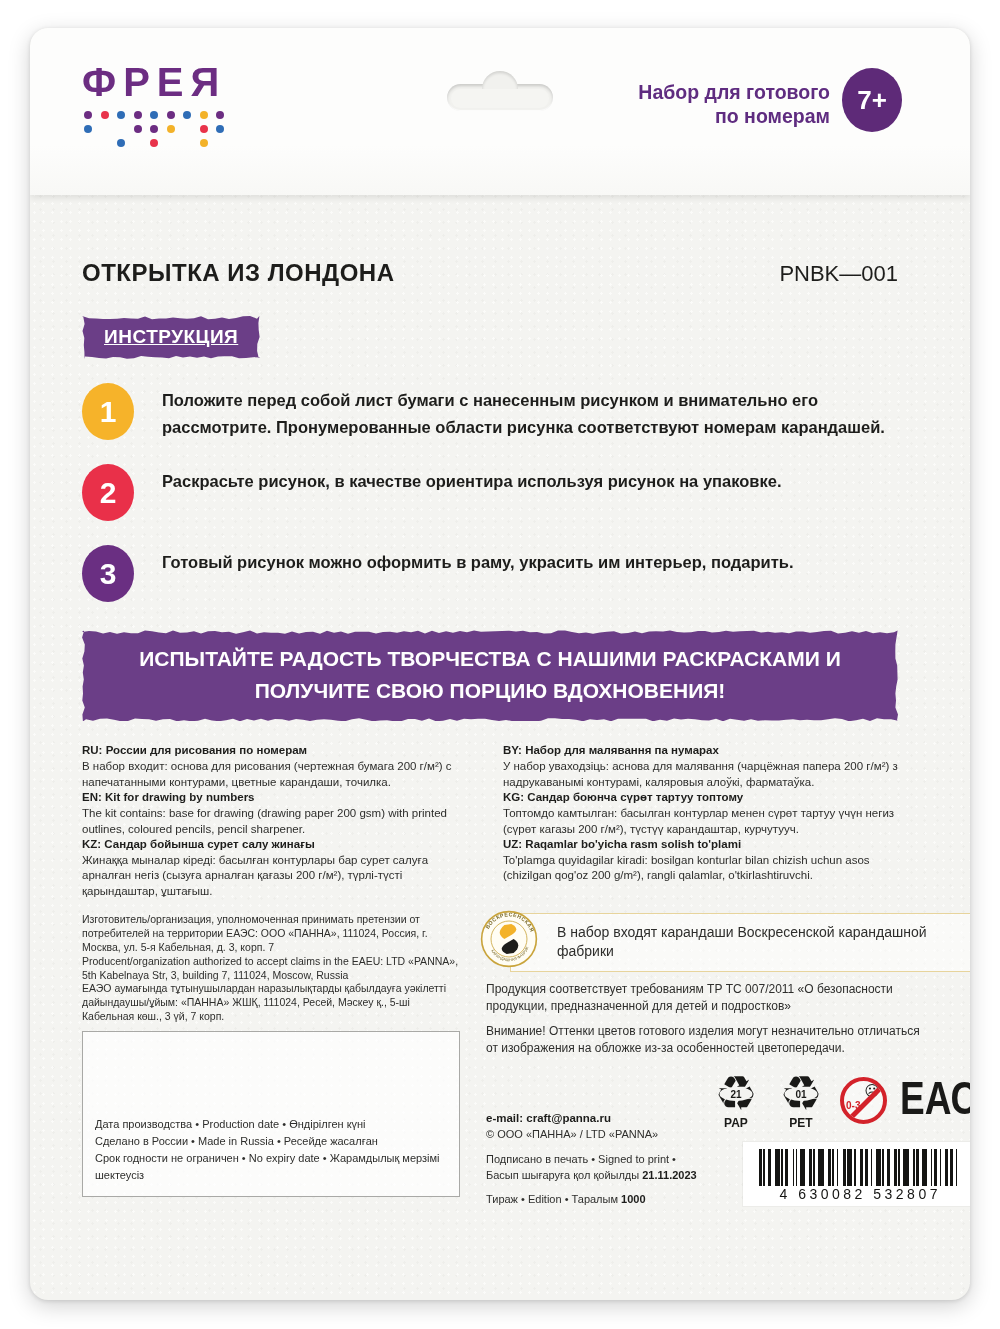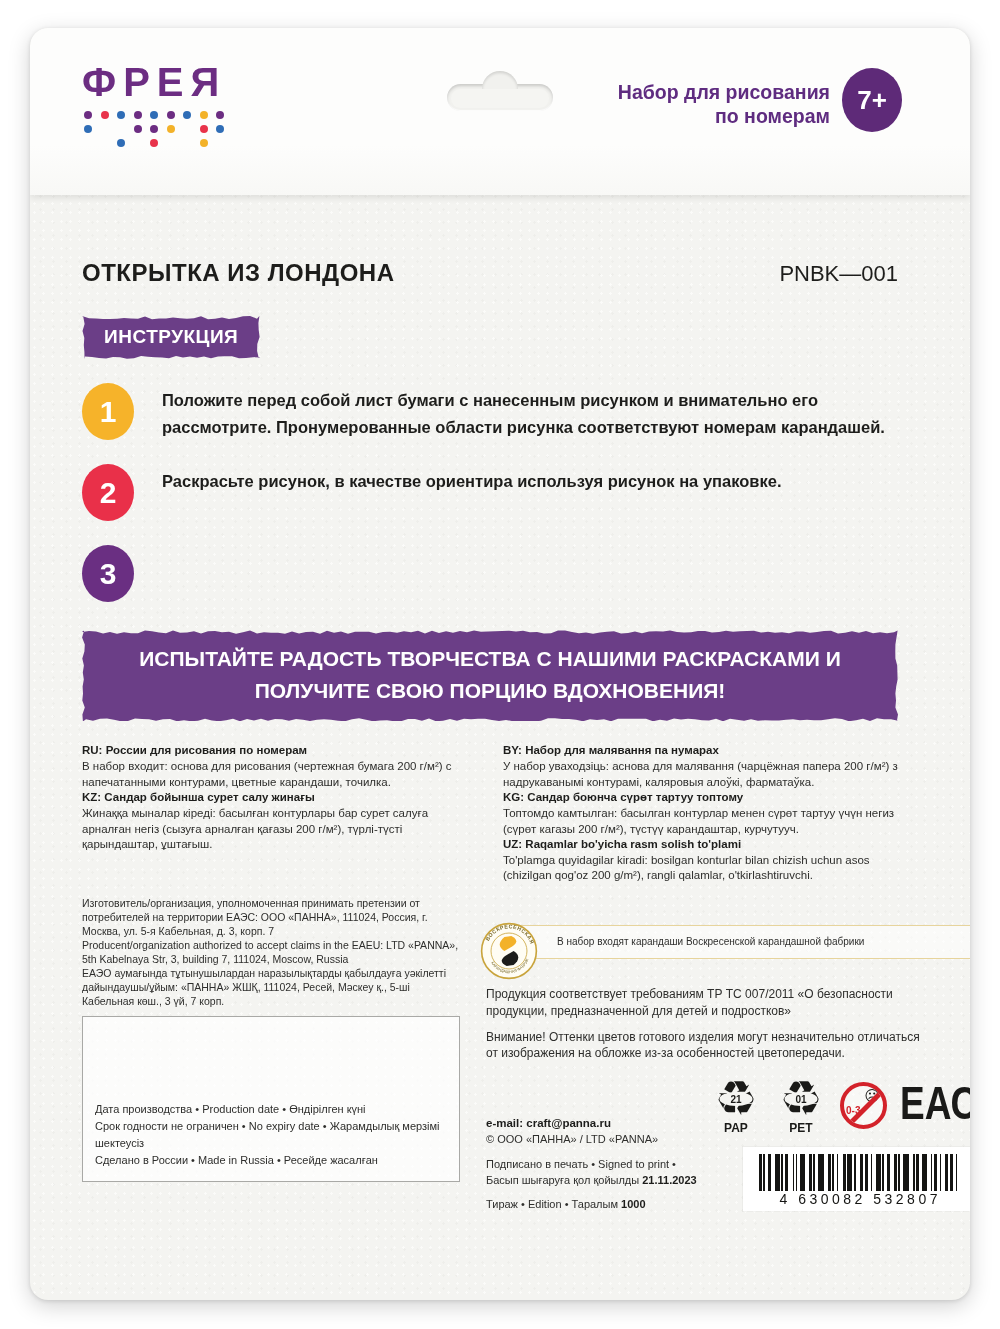--- a/index.html
+++ b/index.html
@@ -67,21 +67,21 @@
   
   .content { padding:0 72px 0 52px; position:relative; z-index:2; }
 
   .title-row { display:flex; justify-content:space-between; align-items:baseline; margin-top:64px; }
   .product-title { font-size:24px; font-weight:bold; color:#1d1d1b; letter-spacing:.5px; }
   .product-sku   { font-size:22px; font-weight:normal; color:#1d1d1b; }
 
   .instr-badge {
     display:inline-block; margin-top:29px;
     background:#6b3e87; color:#fff; font-weight:bold; font-size:19px;
-    letter-spacing:.5px; padding:10px 22px 11px;
+    letter-spacing:.5px; padding:10px 22px 11px;text-decoration:underline;
   }
 
   .steps { margin-top:18px; }
   .step { display:flex; margin-top:24px; }
   .step-num {
     flex:0 0 52px; width:52px; height:57px; border-radius:50%;
     color:#fff; font-size:30px; font-weight:bold;
     display:flex; align-items:center; justify-content:center;
     margin-right:28px;
   }
@@ -116,21 +116,21 @@
     background:rgba(255,255,255,.72);
     display:flex; flex-direction:column; justify-content:flex-end;
     padding:10px 12px 12px;
   }
   .date-line { font-size:11px; line-height:1.55; color:#2e2e2c; }
 
   .bottom-right { flex:1; position:relative; }
   .factory { position:relative; margin-left:0; min-height:52px; }
   .factory-box {
     margin-left:24px; border:1px solid #e7d49c; background:rgba(255,255,255,.5);
-    padding:9px 10px 9px 46px; font-size:10px; line-height:1.4; color:#2e2e2c;margin-top:28px;
+    padding:9px 10px 9px 46px; font-size:14px; line-height:1.4; color:#2e2e2c;
   }
   .factory-stamp { position:absolute; left:-6px; top:-3px; width:58px; height:58px; }
 
   .compliance { margin-top:9px; font-size:12px; line-height:1.4; color:#2e2e2c; max-width:430px; }
   .warning    { margin-top:9px; font-size:12px; line-height:1.4; color:#2e2e2c; max-width:440px; }
 
   .foot-row { display:flex; margin-top:13px; gap:12px; }
   .foot-mid { flex:0 0 212px; font-size:11px; line-height:1.45; color:#2e2e2c; padding-top:40px; }
   .foot-mid .email { font-weight:bold; font-size:11.5px; color:#1d1d1b; }
   .foot-mid .signed { margin-top:9px; }
@@ -181,21 +181,21 @@
     <div class="brand">
       <div class="brand-word">ФРЕЯ</div>
       <div class="dots">
           <div class="dot-row"><span class="dot" style="background: rgb(108, 45, 130);"></span><span class="dot" style="background: rgb(232, 51, 74);"></span><span class="dot" style="background: rgb(47, 109, 182);"></span><span class="dot" style="background: rgb(108, 45, 130);"></span><span class="dot" style="background: rgb(47, 109, 182);"></span><span class="dot" style="background: rgb(108, 45, 130);"></span><span class="dot" style="background: rgb(47, 109, 182);"></span><span class="dot" style="background: rgb(243, 178, 41);"></span><span class="dot" style="background: rgb(108, 45, 130);"></span></div>
           <div class="dot-row"><span class="dot" style="background: rgb(47, 109, 182);"></span><span class="dot" style="visibility: hidden;"></span><span class="dot" style="visibility: hidden;"></span><span class="dot" style="background: rgb(108, 45, 130);"></span><span class="dot" style="background: rgb(108, 45, 130);"></span><span class="dot" style="background: rgb(243, 178, 41);"></span><span class="dot" style="visibility: hidden;"></span><span class="dot" style="background: rgb(232, 51, 74);"></span><span class="dot" style="background: rgb(47, 109, 182);"></span></div>
           <div class="dot-row"><span class="dot" style="visibility: hidden;"></span><span class="dot" style="visibility: hidden;"></span><span class="dot" style="background: rgb(47, 109, 182);"></span><span class="dot" style="visibility: hidden;"></span><span class="dot" style="background: rgb(232, 51, 74);"></span><span class="dot" style="visibility: hidden;"></span><span class="dot" style="visibility: hidden;"></span><span class="dot" style="background: rgb(243, 178, 41);"></span><span class="dot" style="visibility: hidden;"></span></div>
         </div>
     </div>
     <div class="hang-slot"></div>
     <div class="kit-type">
-      <div>Набор для рисования</div>
+      <div>Набор для готового</div>
       <div>по номерам</div>
     </div>
     <div class="age-badge">7+</div>
   </div>
 
   <div class="content">
 
     <div class="title-row">
       <div class="product-title">ОТКРЫТКА ИЗ ЛОНДОНА</div>
       <div class="product-sku">PNBK—001</div>
@@ -211,30 +211,37 @@
         </div>
       </div>
       <div class="step">
         <div class="step-num c2">2</div>
         <div class="step-body">
           <p>Раскрасьте рисунок, в качестве ориентира используя рисунок на упаковке.</p>
         </div>
       </div>
       <div class="step">
         <div class="step-num c3">3</div>
+        <div class="step-body">
+          <p>Готовый рисунок можно оформить в раму, украсить им интерьер, подарить.</p>
+        </div>
       </div>
     </div>
 
     <div class="banner torn" style="clip-path: polygon(0px 1.5px, 7px 0.6px, 14px 1px, 21px 3.1px, 28px 1.6px, 35px 3.2px, 42px 1.9px, 49px 2.8px, 56px 2.8px, 63px 0.1px, 70px 0.7px, 77px 2.1px, 84px 2.9px, 91px 0px, 98px 2.4px, 105px 2px, 112px 0.7px, 119px 3px, 126px 0.9px, 133px 0.6px, 140px 1.8px, 147px 1.4px, 154px 3.2px, 161px 1.8px, 168px 0.1px, 175px 3.1px, 182px 1.8px, 189px 2.2px, 196px 2.2px, 203px 3.2px, 210px 1.1px, 217px 3px, 224px 1.6px, 231px 1.3px, 238px 3.2px, 245px 0.3px, 252px 2.3px, 259px 1px, 266px 3.2px, 273px 1.4px, 280px 1.4px, 287px 1.4px, 294px 3px, 301px 1.5px, 308px 1.3px, 315px 2.3px, 322px 0.7px, 329px 1.9px, 336px 0.4px, 343px 3px, 350px 0.2px, 357px 2.5px, 364px 0.9px, 371px 2.2px, 378px 0.6px, 385px 1.8px, 392px 0.1px, 399px 1.2px, 406px 1.1px, 413px 0.7px, 420px 0.6px, 427px 0.4px, 434px 1.1px, 441px 0.4px, 448px 1.7px, 455px 1.5px, 462px 3.1px, 469px 2.7px, 476px 0px, 483px 0.1px, 490px 1.6px, 497px 2.9px, 504px 2px, 511px 3.2px, 518px 2.1px, 525px 1.3px, 532px 0.7px, 539px 3px, 546px 2.5px, 553px 1px, 560px 2.7px, 567px 1.1px, 574px 0.9px, 581px 1.1px, 588px 0.1px, 595px 1.6px, 602px 2px, 609px 1.9px, 616px 0.5px, 623px 0.6px, 630px 2.1px, 637px 1.5px, 644px 0.3px, 651px 1.4px, 658px 0.7px, 665px 0.6px, 672px 0.2px, 679px 2.1px, 686px 1.2px, 693px 2.3px, 700px 1.7px, 707px 2.7px, 714px 1px, 721px 1.1px, 728px 2.3px, 735px 1.6px, 742px 0.6px, 749px 0.3px, 756px 3px, 763px 2.4px, 770px 0.9px, 777px 2.4px, 784px 0.6px, 791px 2.9px, 798px 1.7px, 805px 2.8px, 812px 1.7px, 815.6px 0px, 814.5px 7px, 813.4px 14px, 813.3px 21px, 813.4px 28px, 815.2px 35px, 815.4px 42px, 815.6px 49px, 814.2px 56px, 813.4px 63px, 814px 70px, 813.4px 77px, 816px 84px, 814.8px 91px, 816px 90.3px, 809px 88.7px, 802px 88.7px, 795px 87.9px, 788px 90.6px, 781px 88.3px, 774px 89.7px, 767px 90.8px, 760px 88.6px, 753px 87.8px, 746px 88.8px, 739px 89.9px, 732px 89.8px, 725px 89.4px, 718px 89.7px, 711px 88.7px, 704px 89.4px, 697px 90px, 690px 90px, 683px 89.7px, 676px 90.4px, 669px 88.9px, 662px 90.2px, 655px 89.3px, 648px 88.4px, 641px 90.9px, 634px 88.3px, 627px 90.1px, 620px 89.9px, 613px 88.8px, 606px 88.2px, 599px 89.1px, 592px 88.1px, 585px 90.2px, 578px 89.2px, 571px 90.8px, 564px 88.4px, 557px 88.3px, 550px 88.2px, 543px 88.4px, 536px 88.4px, 529px 90.7px, 522px 88.8px, 515px 89.5px, 508px 88.7px, 501px 90.8px, 494px 89.4px, 487px 88.6px, 480px 88.6px, 473px 87.8px, 466px 87.8px, 459px 90.4px, 452px 91px, 445px 91px, 438px 91px, 431px 90.8px, 424px 89.5px, 417px 90.5px, 410px 89.6px, 403px 88.2px, 396px 88.3px, 389px 88.9px, 382px 88.2px, 375px 90.3px, 368px 88.5px, 361px 90.3px, 354px 90.8px, 347px 88px, 340px 90.4px, 333px 88.5px, 326px 88.5px, 319px 90.8px, 312px 90.8px, 305px 89.8px, 298px 90px, 291px 90.8px, 284px 89.4px, 277px 87.8px, 270px 88.8px, 263px 90.7px, 256px 90.4px, 249px 89.4px, 242px 88.9px, 235px 89.3px, 228px 90.5px, 221px 89.4px, 214px 88.5px, 207px 90.4px, 200px 88.9px, 193px 88.5px, 186px 90.4px, 179px 88.4px, 172px 90px, 165px 88.5px, 158px 90.8px, 151px 88.3px, 144px 89.9px, 137px 90.9px, 130px 90px, 123px 88.3px, 116px 90.2px, 109px 90.8px, 102px 89.9px, 95px 90.8px, 88px 88.5px, 81px 88.7px, 74px 90.2px, 67px 88.7px, 60px 88.5px, 53px 88px, 46px 90.5px, 39px 90.7px, 32px 89.3px, 25px 88.1px, 18px 88.3px, 11px 90.4px, 4px 88.9px, 0.9px 91px, 0.4px 84px, 2.8px 77px, 0.3px 70px, 1px 63px, 0.6px 56px, 1.8px 49px, 0.8px 42px, 1.9px 35px, 0.3px 28px, 2.4px 21px, 2.8px 14px, 0.1px 7px, 2.1px 0px);">ИСПЫТАЙТЕ РАДОСТЬ ТВОРЧЕСТВА С НАШИМИ РАСКРАСКАМИ И ПОЛУЧИТЕ СВОЮ ПОРЦИЮ ВДОХНОВЕНИЯ!</div>
 
     <div class="langs">
       <div class="lang-col">
         <div class="lang-block">
           <span class="lang-title">RU: России для рисования по номерам</span><br>
           <span>В набор входит: основа для рисования (чертежная бумага 200 г/м²) с напечатанными контурами, цветные карандаши, точилка.</span>
+        </div>
+        <div class="lang-block">
+          <span class="lang-title">EN: Kit for drawing by numbers</span><br>
+          <span>The kit contains:  base for drawing (drawing paper 200 gsm) with printed outlines, coloured pencils, pencil sharpener.</span>
         </div>
         <div class="lang-block">
           <span class="lang-title">KZ: Сандар бойынша сурет салу жинағы</span><br>
           <span>Жинаққа мыналар кіреді: басылған контурлары бар сурет салуға арналған негіз (сызуға арналған қағазы 200 г/м²), түрлі-түсті қарындаштар, ұштағыш.</span>
         </div>
       </div>
       <div class="lang-col">
         <div class="lang-block">
           <span class="lang-title">BY: Набор для малявання па нумарах</span><br>
           <span>У набор уваходзіць: аснова для малявання (чарцёжная папера 200 г/м²) з надрукаванымі контурамі, каляровыя алоўкі, фарматаўка.</span>
@@ -250,22 +257,22 @@
       </div>
     </div>
 
     <div class="bottom">
       <div class="bottom-left">
         <p class="legal-line">Изготовитель/организация, уполномоченная принимать претензии от потребителей на территории ЕАЭС: ООО «ПАННА», 111024, Россия, г. Москва, ул. 5-я Кабельная, д. 3, корп. 7</p>
         <p class="legal-line">Producent/organization authorized to accept claims in the EAEU: LTD «PANNA», 5th Kabelnaya Str, 3, building 7, 111024, Moscow, Russia</p>
         <p class="legal-line">ЕАЭО аумағында тұтынушылардан наразылықтарды қабылдауға уәкілетті дайындаушы/ұйым: «ПАННА» ЖШҚ, 111024, Ресей, Мәскеу қ., 5-ші Кабельная көш., 3 үй, 7 корп.</p>
         <div class="stamp-area">
           <div class="date-line">Дата производства • Production date • Өндірілген күні</div>
+          <div class="date-line">Сделано в России • Made in Russia • Ресейде жасалған</div>
           <div class="date-line">Срок годности не ограничен • No expiry date • Жарамдылық мерзімі шектеусіз</div>
-          <div class="date-line">Сделано в России • Made in Russia • Ресейде жасалған</div>
         </div>
       </div>
 
       <div class="bottom-right">
         <div class="factory">
           <div class="factory-box">В набор входят карандаши Воскресенской карандашной фабрики</div>
           <svg class="factory-stamp" viewBox="0 0 50 50">
             <circle cx="25" cy="25" r="23.6" fill="#fffdf4" stroke="#c9a43c" stroke-width="1.4"></circle>
             <circle cx="25" cy="25" r="15.5" fill="none" stroke="#c9a43c" stroke-width="0.7"></circle>
             <defs>

